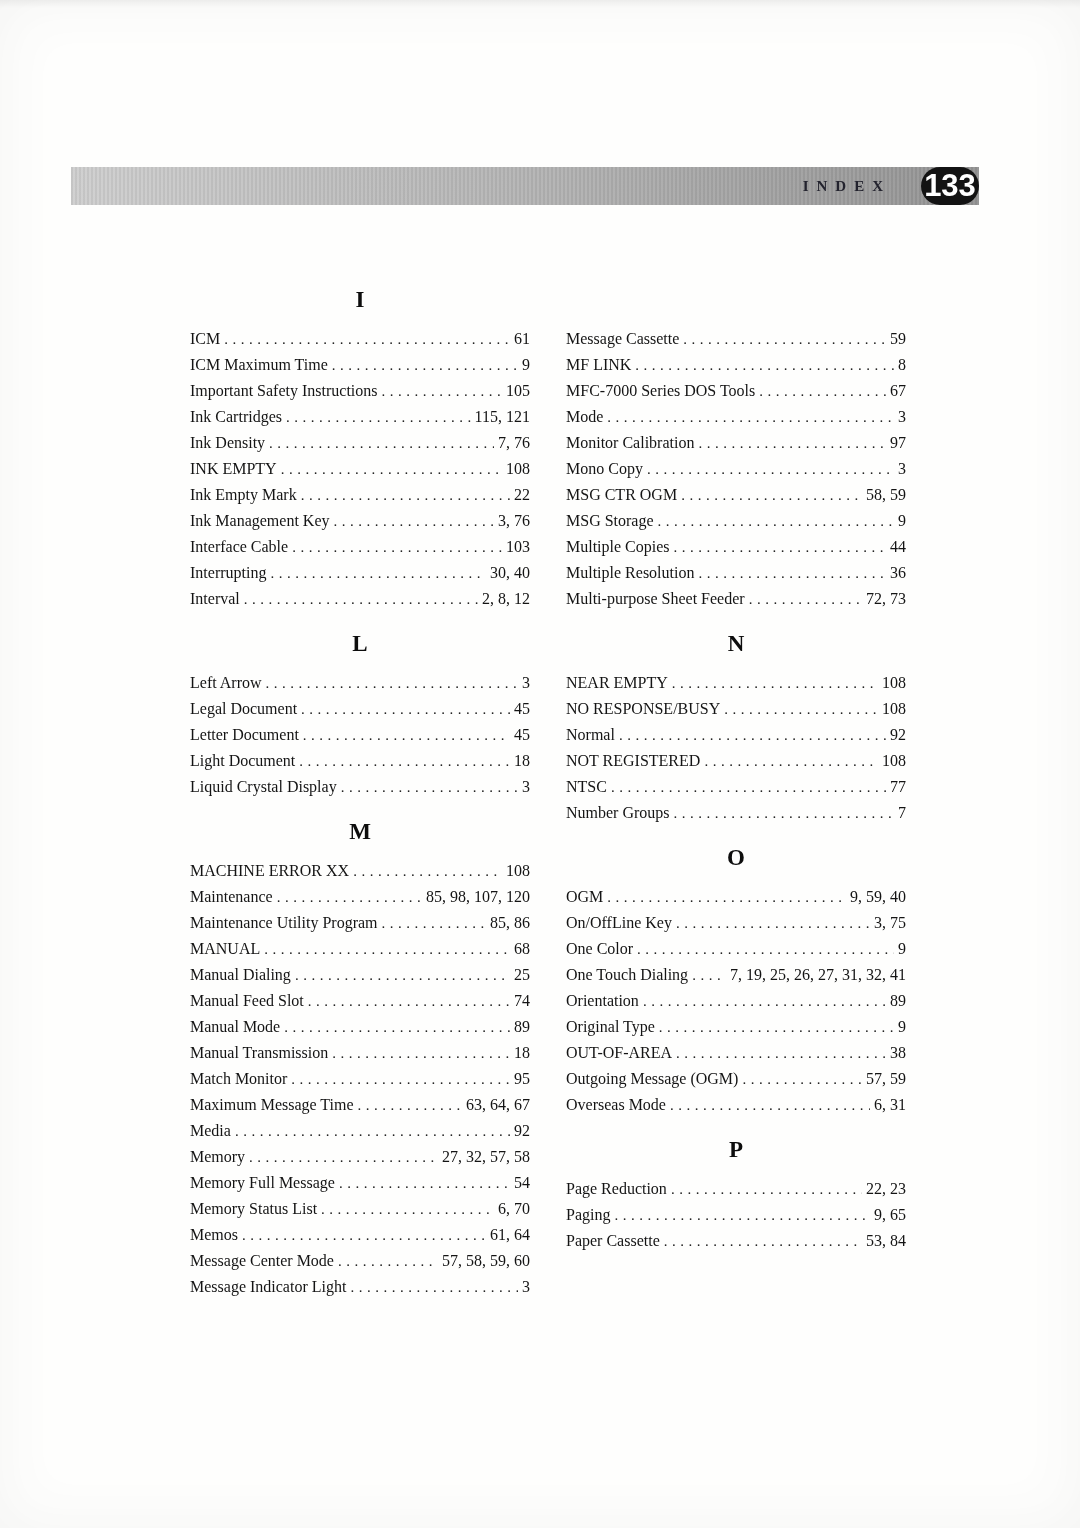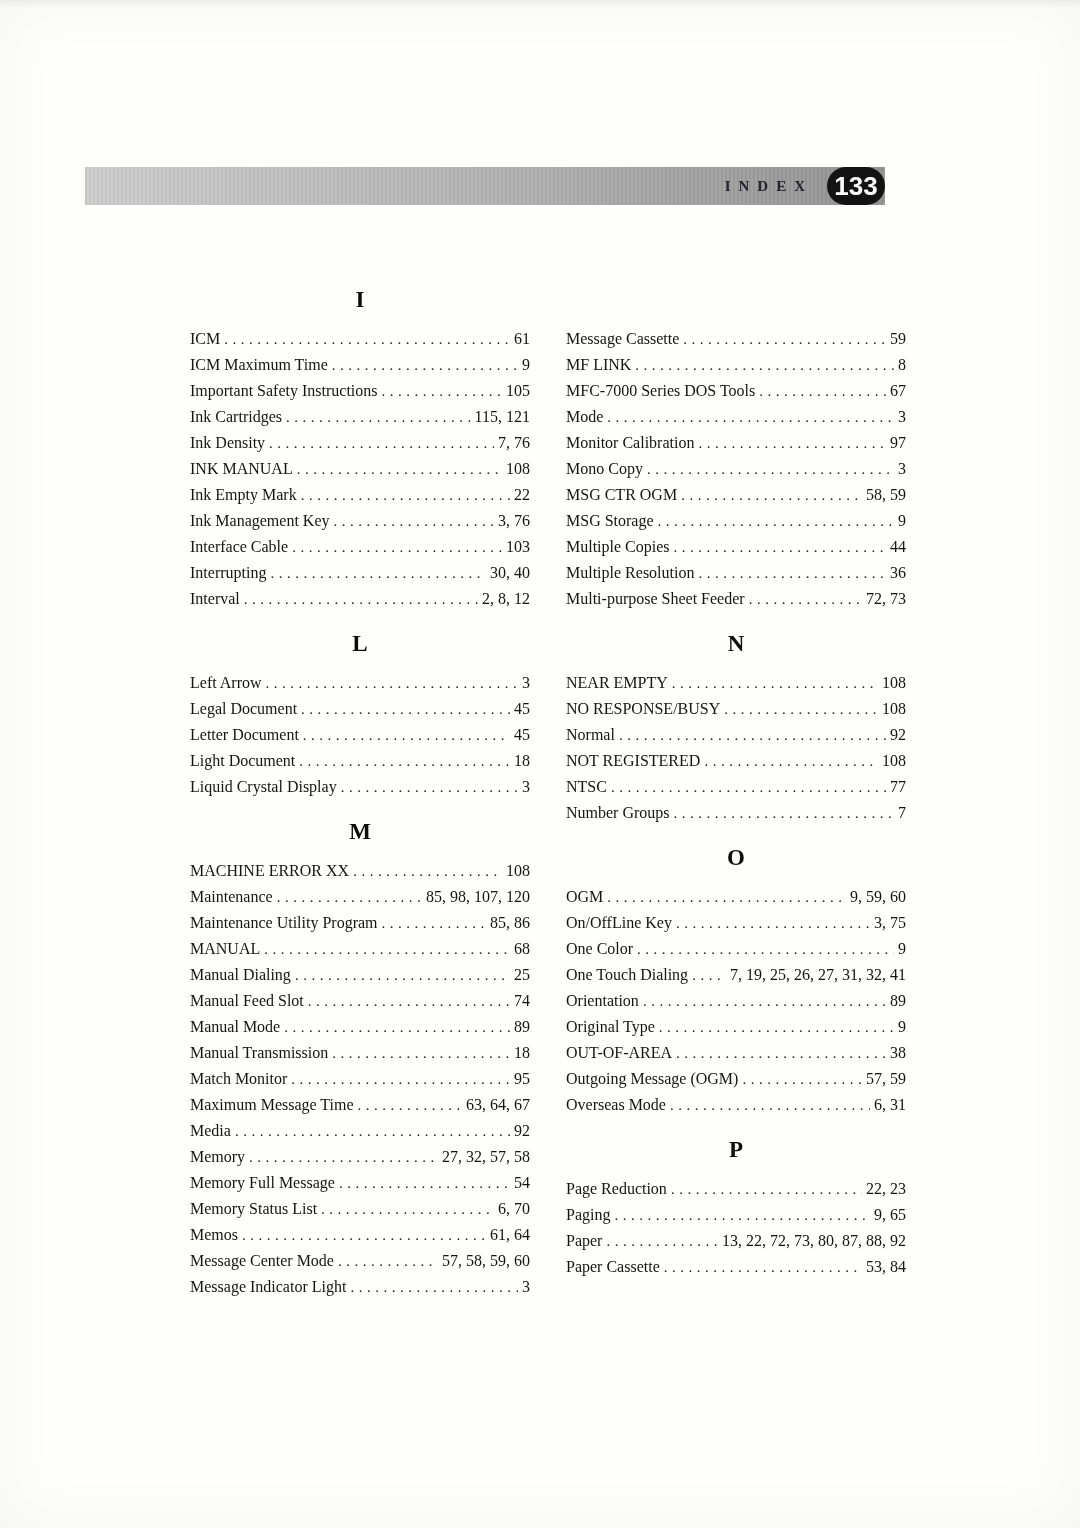--- a/index.html
+++ b/index.html
@@ -21,49 +21,50 @@
   
   .page::before {
     content: "";
     position: absolute;
     left: 0; top: 0; right: 0; height: 8px;
     background: linear-gradient(to bottom, rgba(0,0,0,0.05), rgba(0,0,0,0));
     pointer-events: none;
   }
   .header-bar {
     position: absolute;
-    left: 85px;
+    left: 71px;
     top: 167px;
-    width: 800px;
+    width: 908px;
     height: 38px;
     display: flex;
     align-items: center;
     justify-content: flex-end;
     background:
       repeating-linear-gradient(90deg, rgba(0,0,0,0.05) 0 2px, rgba(255,255,255,0.04) 2px 4px),
       linear-gradient(to right, var(--bar-start, #cfcfcf), var(--bar-mid, #b2b2b2) 55%, var(--bar-end, #949494));
+    gap: 16px;
   }
   .index-label {
     font-size: 15px;
     letter-spacing: 8px;
     color: #23232e;
     margin-right: 14px;
     font-weight: bold;
   }
   .page-number-box {
     width: 58px;
     height: 38px;
     background: var(--page-box-bg, #131313);
     color: var(--page-box-text, #ffffff);
     display: flex;
     align-items: center;
     justify-content: center;
     font-family: "Liberation Sans", sans-serif;
     font-weight: bold;
-    font-size: 26px;
+    font-size: 31px;
     border-radius: 19px;
   }
   .columns {
     position: absolute;
     left: 190px;
     top: 272px;
     width: 716px;
     display: flex;
     gap: 36px;
   }
@@ -142,21 +143,21 @@
             <span class="term">Ink Cartridges</span>
             <span class="dots"></span>
             <span class="pages">115, 121</span>
           </div>
           <div class="entry">
             <span class="term">Ink Density</span>
             <span class="dots"></span>
             <span class="pages">7, 76</span>
           </div>
           <div class="entry">
-            <span class="term">INK MANUAL</span>
+            <span class="term">INK EMPTY</span>
             <span class="dots"></span>
             <span class="pages">108</span>
           </div>
           <div class="entry">
             <span class="term">Ink Empty Mark</span>
             <span class="dots"></span>
             <span class="pages">22</span>
           </div>
           <div class="entry">
             <span class="term">Ink Management Key</span>
@@ -386,21 +387,21 @@
             <span class="term">Number Groups</span>
             <span class="dots"></span>
             <span class="pages">7</span>
           </div>
         </div>
         <div class="section">
           <div class="section-letter">O</div>
           <div class="entry">
             <span class="term">OGM</span>
             <span class="dots"></span>
-            <span class="pages">9, 59, 60</span>
+            <span class="pages">9, 59, 40</span>
           </div>
           <div class="entry">
             <span class="term">On/OffLine Key</span>
             <span class="dots"></span>
             <span class="pages">3, 75</span>
           </div>
           <div class="entry">
             <span class="term">One Color</span>
             <span class="dots"></span>
             <span class="pages">9</span>
@@ -440,25 +441,20 @@
           <div class="section-letter">P</div>
           <div class="entry">
             <span class="term">Page Reduction</span>
             <span class="dots"></span>
             <span class="pages">22, 23</span>
           </div>
           <div class="entry">
             <span class="term">Paging</span>
             <span class="dots"></span>
             <span class="pages">9, 65</span>
-          </div>
-          <div class="entry">
-            <span class="term">Paper</span>
-            <span class="dots"></span>
-            <span class="pages">13, 22, 72, 73, 80, 87, 88, 92</span>
           </div>
           <div class="entry">
             <span class="term">Paper Cassette</span>
             <span class="dots"></span>
             <span class="pages">53, 84</span>
           </div>
         </div>
       </div>
   </div>
 </div>

